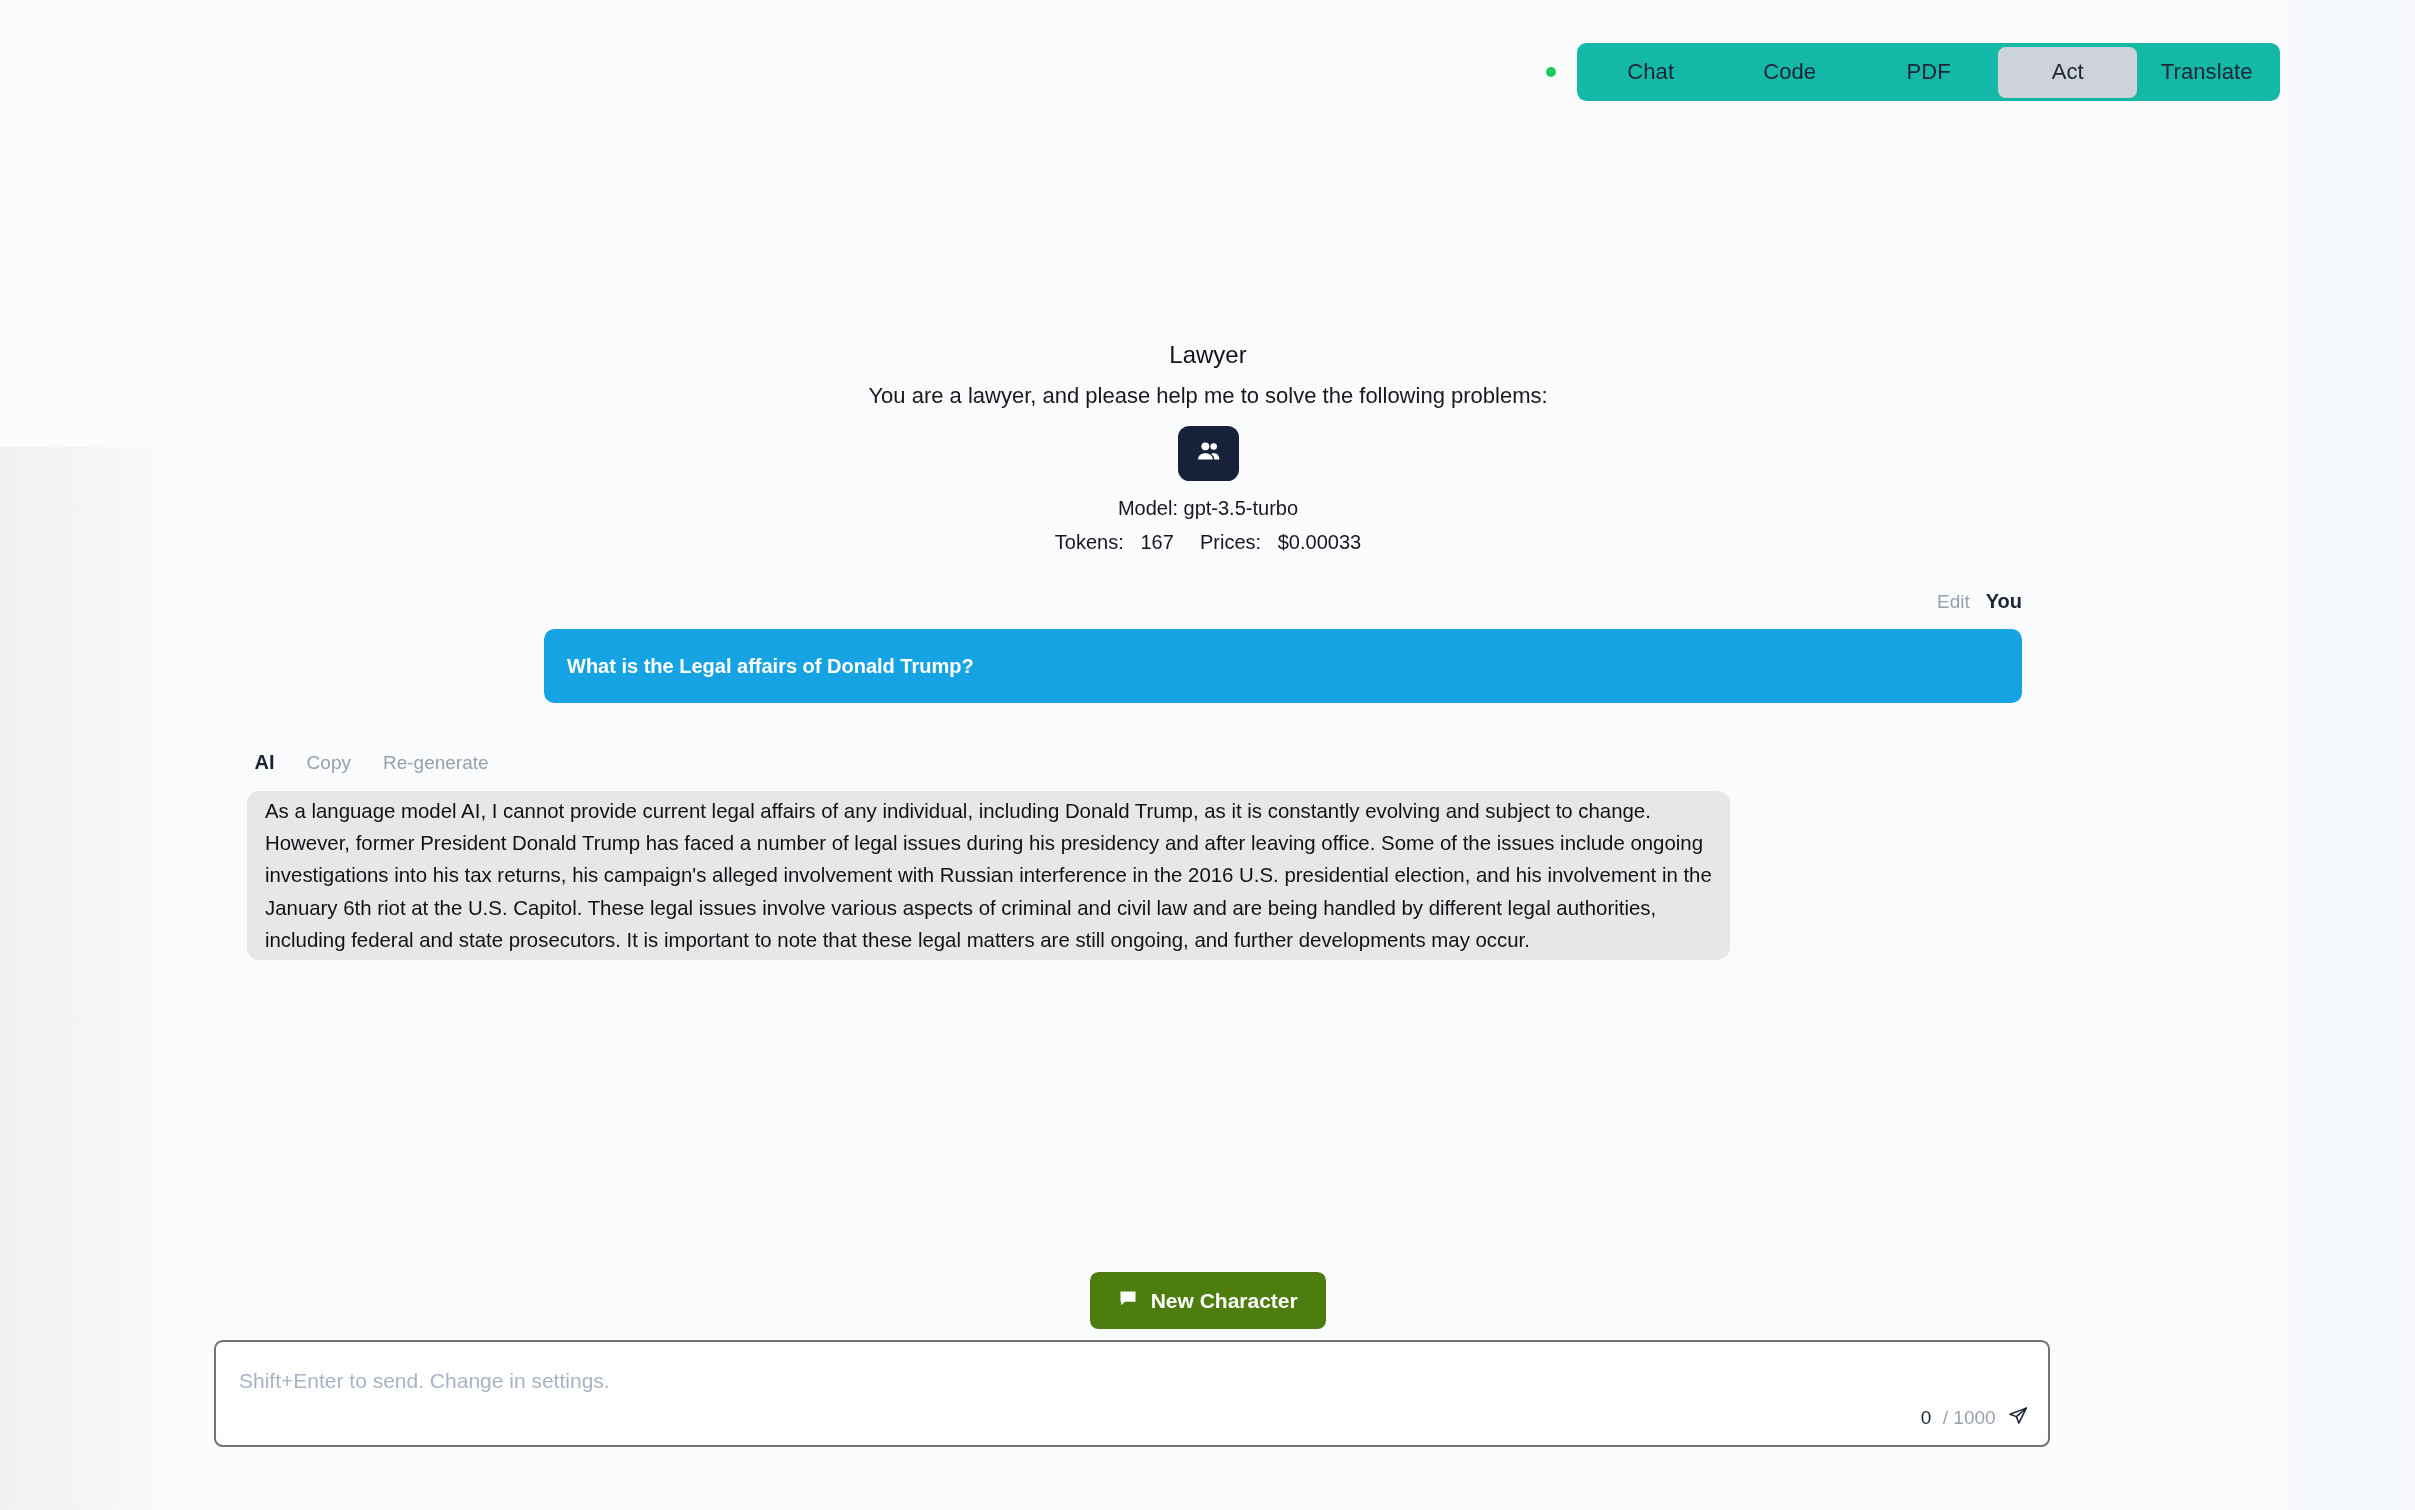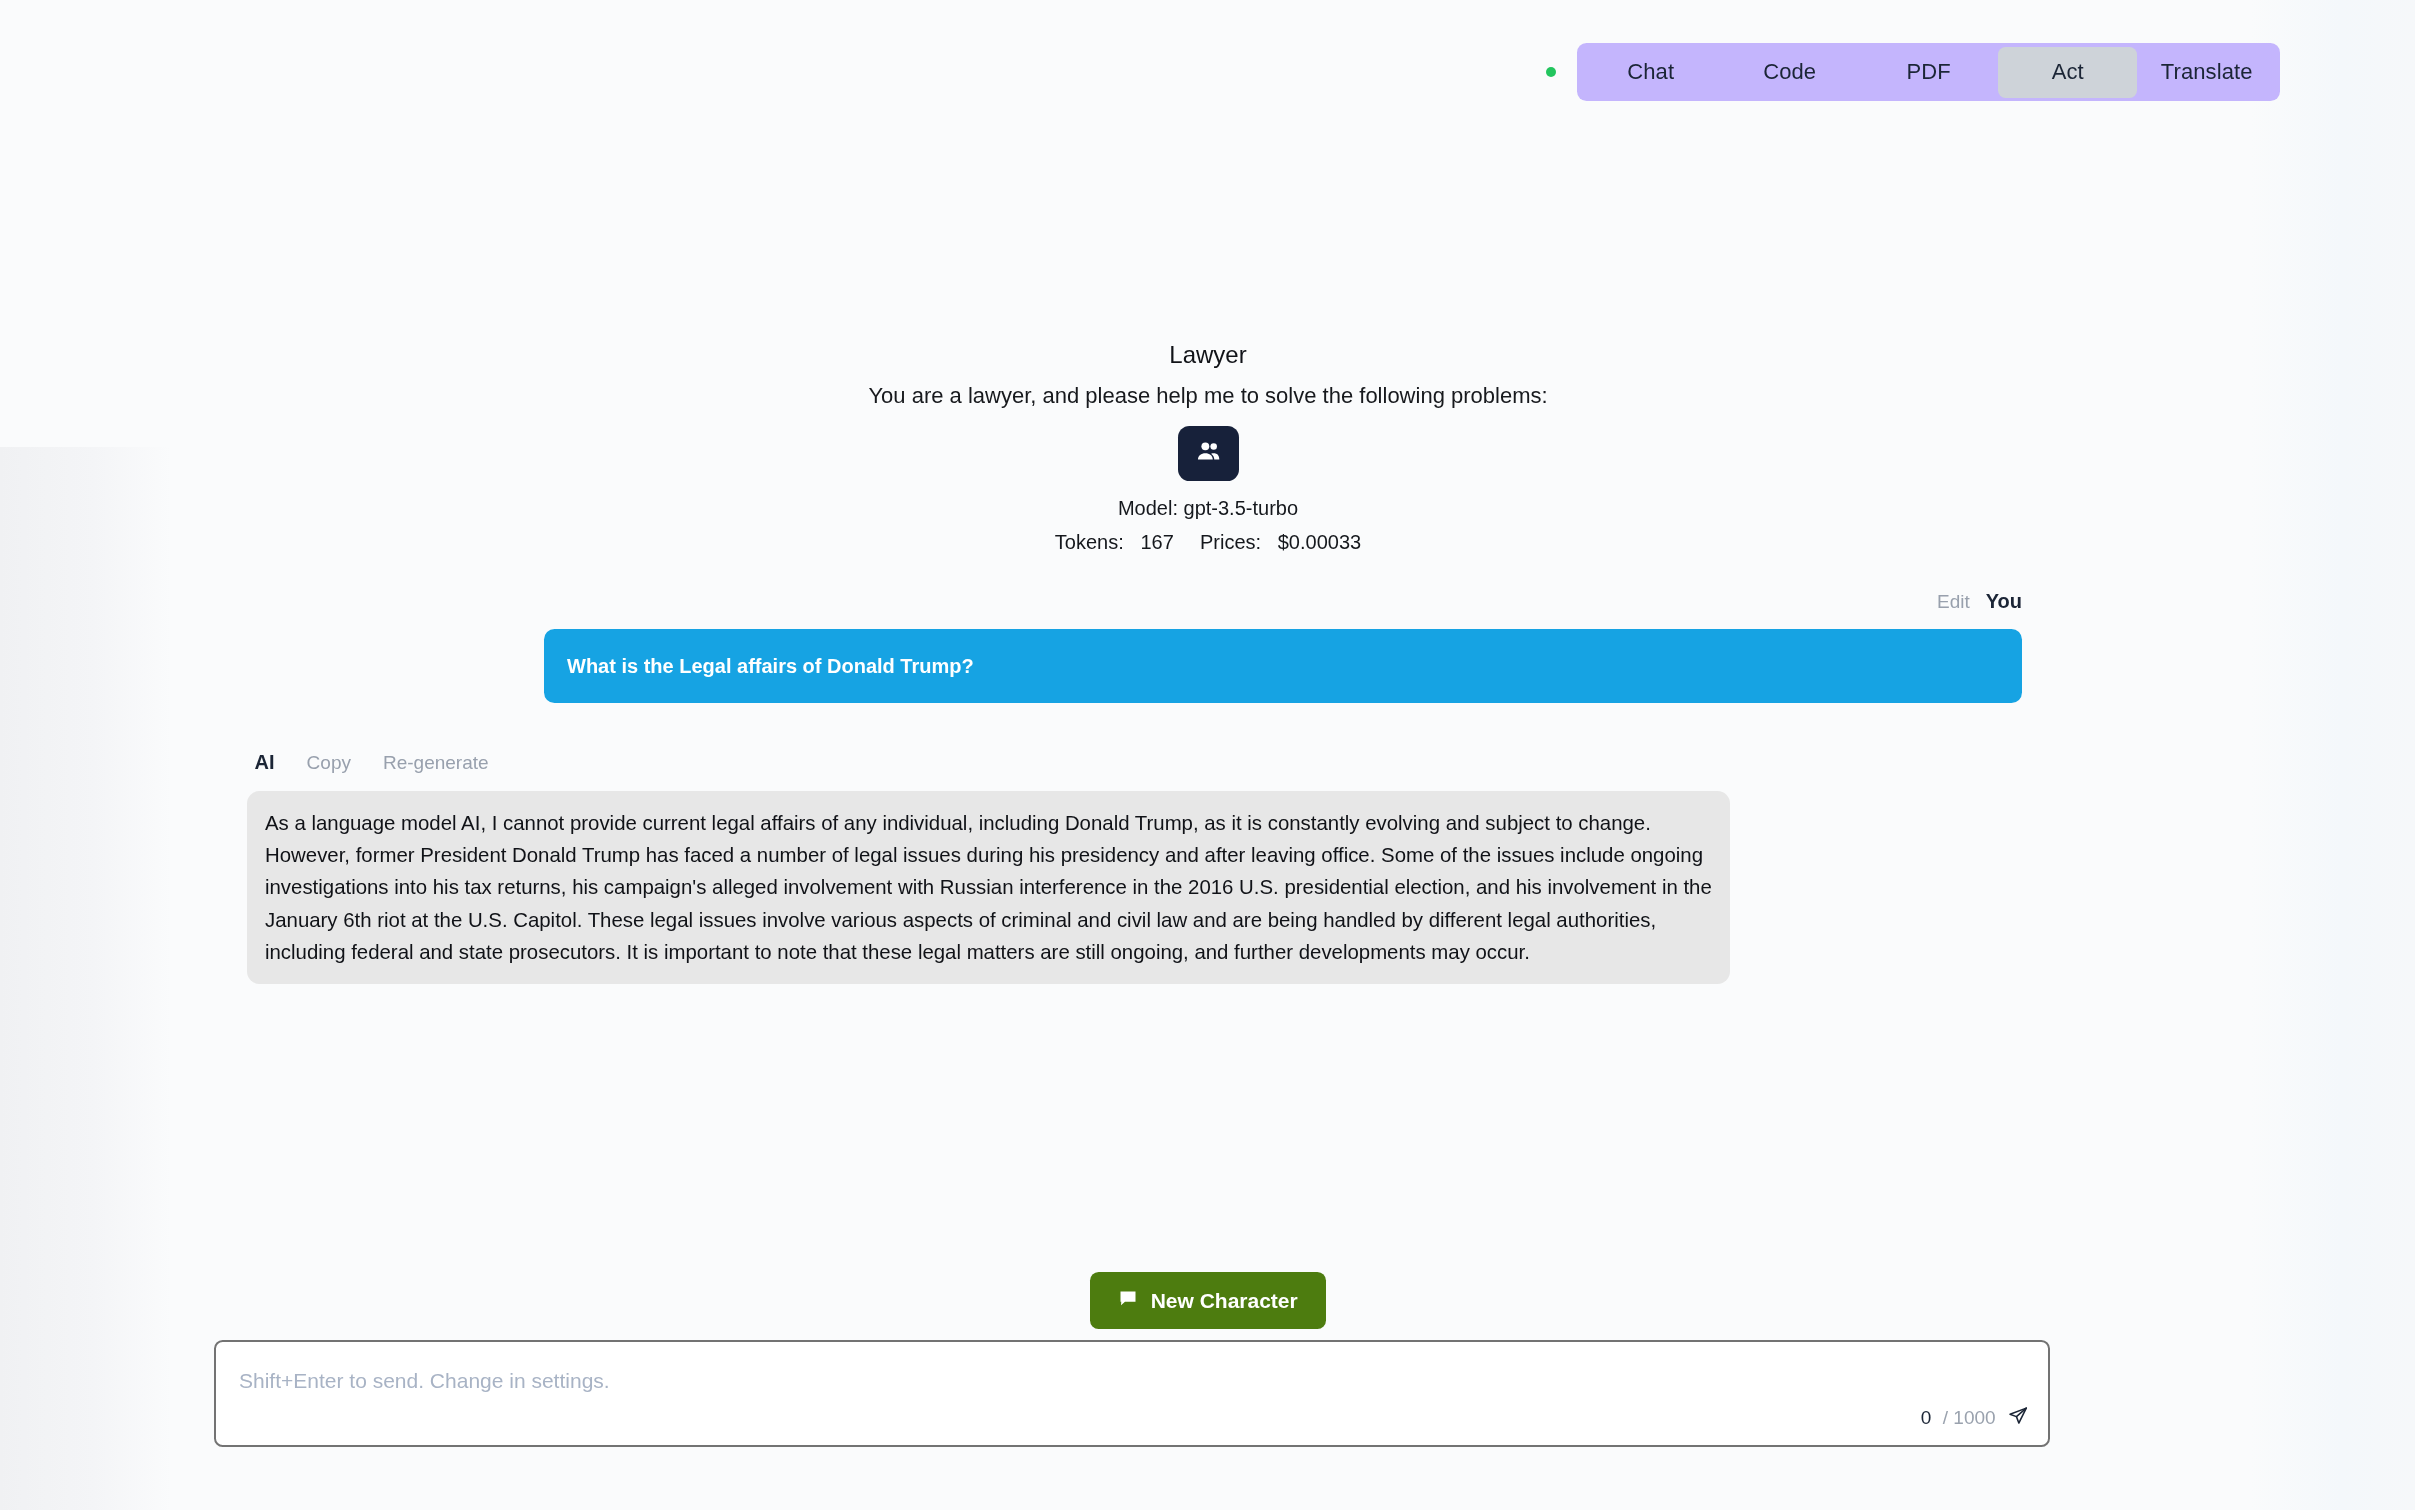--- a/index.html
+++ b/index.html
@@ -50,21 +50,21 @@
   }
   .status-dot {
     width: 10.5px;
     height: 10.5px;
     border-radius: 50%;
     background: #22c55e;
   }
   .tabs {
     display: flex;
     align-items: center;
-    background: #c4b5fd;
+    background: #14b8a6;
     border-radius: 9.5px;
     padding: 3.8px;
     gap: 0px;
   }
   .tab {
     font-size: 22px;
     color: #1b2536;
     padding: 12.4px 0;
     width: 139px;
     text-align: center;
@@ -175,21 +175,21 @@
     font-size: 19px;
     color: #98a0ad;
     cursor: pointer;
   }
   .bubble-ai {
     margin-top: 17px;
     margin-right: 292px;
     background: #e7e7e7;
     color: #101217;
     border-radius: 12.4px;
-    padding: 16px 18px;
+    padding: 4px 18px;
     font-size: 20.4px;
     line-height: 1.58;
   }
 
   
   .new-char-wrap {
     position: absolute;
     top: 1272px;
     left: 0;
     right: 0;

